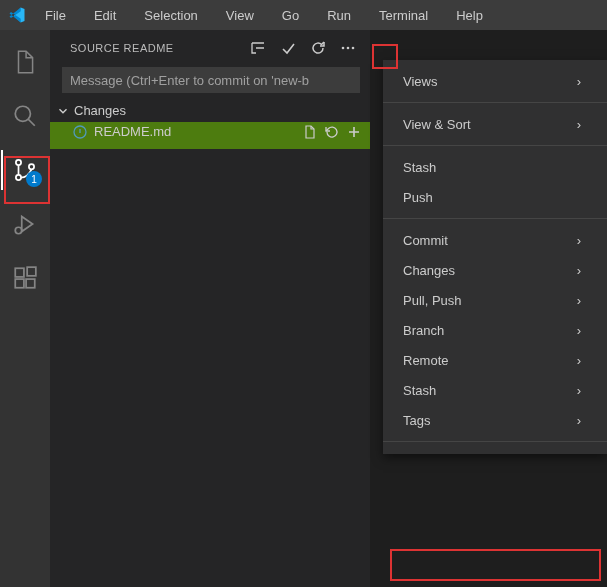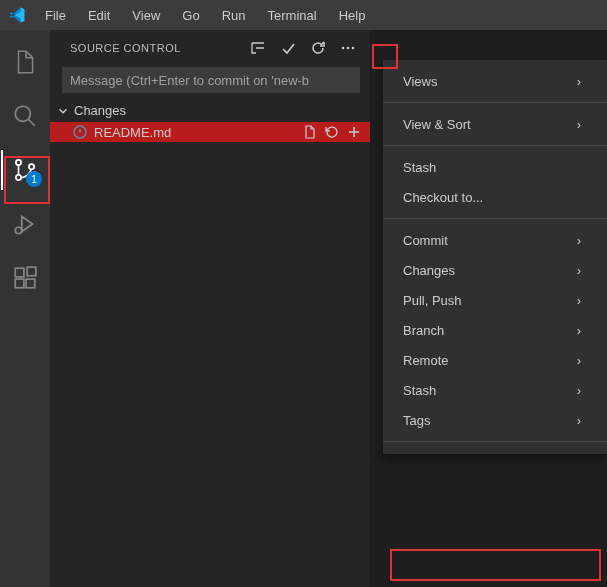--- a/index.html
+++ b/index.html
@@ -1,21 +1,21 @@
 <!DOCTYPE html>
 <html><head>
 <meta charset="utf-8">
 <style>
   * { margin: 0; padding: 0; box-sizing: border-box; font-family: -apple-system, "Segoe UI", sans-serif; }
   body { width: 607px; height: 587px; background: #1e1e1e; color: #ccc; overflow: hidden; position: relative; }
   
   
   .title-bar { height: 30px; background: #3c3c3c; display: flex; align-items: center; padding-left: 8px; }
   .vscode-logo { width: 18px; height: 18px; margin-right: 10px; }
-  .menu { display: flex; gap: 4px; }
+  .menu { display: flex; gap: 10px; }
   .menu-item { padding: 4px 9px; font-size: 13px; color: #ccc; cursor: pointer; }
 
   
   .activity-bar { position: absolute; left: 0; top: 30px; bottom: 0; width: 50px; background: #333333; display: flex; flex-direction: column; align-items: center; padding-top: 12px; gap: 14px; }
   .activity-item { width: 48px; height: 40px; display: flex; align-items: center; justify-content: center; cursor: pointer; position: relative; color: #858585; }
   .activity-item.active { color: #fff; }
   .activity-item.active::before { content: ""; position: absolute; left: 0; top: 0; bottom: 0; width: 2px; background: #fff; }
   .activity-badge { position: absolute; bottom: 3px; right: 7px; background: #007acc; color: #fff; border-radius: 10px; min-width: 16px; height: 16px; font-size: 10px; display: flex; align-items: center; justify-content: center; padding: 0 3px; }
 
   
@@ -23,21 +23,21 @@
   .panel-header { height: 35px; display: flex; align-items: center; justify-content: space-between; padding: 0 12px 0 20px; }
   .panel-title { font-size: 11px; letter-spacing: .5px; color: #bbb; }
   .panel-actions { display: flex; gap: 10px; align-items: center; color: #ccc; }
   .panel-action { width: 20px; height: 20px; display: flex; align-items: center; justify-content: center; cursor: pointer; }
 
   .message-box { margin: 2px 10px 8px 12px; background: #3c3c3c; height: 26px; display: flex; align-items: center; padding: 0 8px; }
   .message-box input { background: transparent; border: none; color: #ffffff; font-size: 13px; outline: none; width: 100%; }
   .message-box input::placeholder { color: #a0a0a0; }
 
   .tree-header { display: flex; align-items: center; padding: 2px 12px 4px 6px; font-size: 13px; color: #ccc; cursor: pointer; gap: 4px; }
-  .tree-row { display: flex; align-items: flex-end; padding: 2px 8px 2px 22px; font-size: 13px; color: #ccc; background: #b91c1c; height: 20px; }
+  .tree-row { display: flex; align-items: flex-start; padding: 2px 8px 2px 22px; font-size: 13px; color: #ccc; background: #4d7c0f; height: 27px; }
   .tree-label { flex: 1; margin-left: 6px; }
   .row-actions { display: flex; gap: 6px; color: #ccc; }
   .row-action { cursor: pointer; }
 
   
   .ctx-menu { position: absolute; left: 383px; top: 60px; width: 224px; background: #303031; box-shadow: 0 4px 10px rgba(0,0,0,.5); padding: 6px 0; font-size: 13px; color: #ccc; }
   .ctx-item { height: 30px; padding: 0 26px 0 20px; display: flex; align-items: center; justify-content: space-between; cursor: pointer; }
   .ctx-sep { height: 1px; background: #454545; margin: 6px 0; }
   .chev { color: #ccc; font-size: 13px; }
 
@@ -52,20 +52,21 @@
 <div class="title-bar">
   <span class="vscode-logo">
     <svg viewBox="0 0 24 24" width="18" height="18">
         <path fill="#29b6f6" d="M17 2l5 2v16l-5 2-9-9 9-11z"></path>
         <path fill="#0288d1" d="M17 2L2 14l2 2 13-9V2zM17 22L2 10l2-2 13 9v5z"></path>
       </svg>
   </span>
   <div class="menu">
     <div class="menu-item">File</div>
     <div class="menu-item">Edit</div>
+    <div class="menu-item">Selection</div>
     <div class="menu-item">View</div>
     <div class="menu-item">Go</div>
     <div class="menu-item">Run</div>
     <div class="menu-item">Terminal</div>
     <div class="menu-item">Help</div>
   </div>
 </div>
 
 <div class="activity-bar">
   <div class="activity-item">
@@ -111,21 +112,21 @@
           <rect x="3" y="13" width="8" height="8"></rect>
           <rect x="13" y="13" width="8" height="8"></rect>
           <rect x="14" y="2" width="8" height="8"></rect>
         </svg>
     </span>
   </div>
 </div>
 
 <div class="side-panel">
   <div class="panel-header">
-    <span class="panel-title">SOURCE CONTROL</span>
+    <span class="panel-title">SOURCE README</span>
     <div class="panel-actions">
       <span class="panel-action">
         <svg width="16" height="16" viewBox="0 0 16 16" fill="none" stroke="currentColor" stroke-width="1.3">
             <path d="M2 3h12M6 8h8M2 3v10h4"></path>
           </svg>
       </span>
       <span class="panel-action">
         <svg width="16" height="16" viewBox="0 0 16 16" fill="none" stroke="currentColor" stroke-width="1.6">
             <path d="M3 9l4 4 7-9"></path>
           </svg>
@@ -197,21 +198,21 @@
   <div class="ctx-sep"></div>
   <div class="ctx-item">
       <span>View &amp; Sort</span>
       <span class="chev">›</span>
     </div>
   <div class="ctx-sep"></div>
   <div class="ctx-item">
       <span>Stash</span>
     </div>
   <div class="ctx-item">
-      <span>Checkout to...</span>
+      <span>Push</span>
     </div>
   <div class="ctx-sep"></div>
   <div class="ctx-item">
       <span>Commit</span>
       <span class="chev">›</span>
     </div>
   <div class="ctx-item">
       <span>Changes</span>
       <span class="chev">›</span>
     </div>

